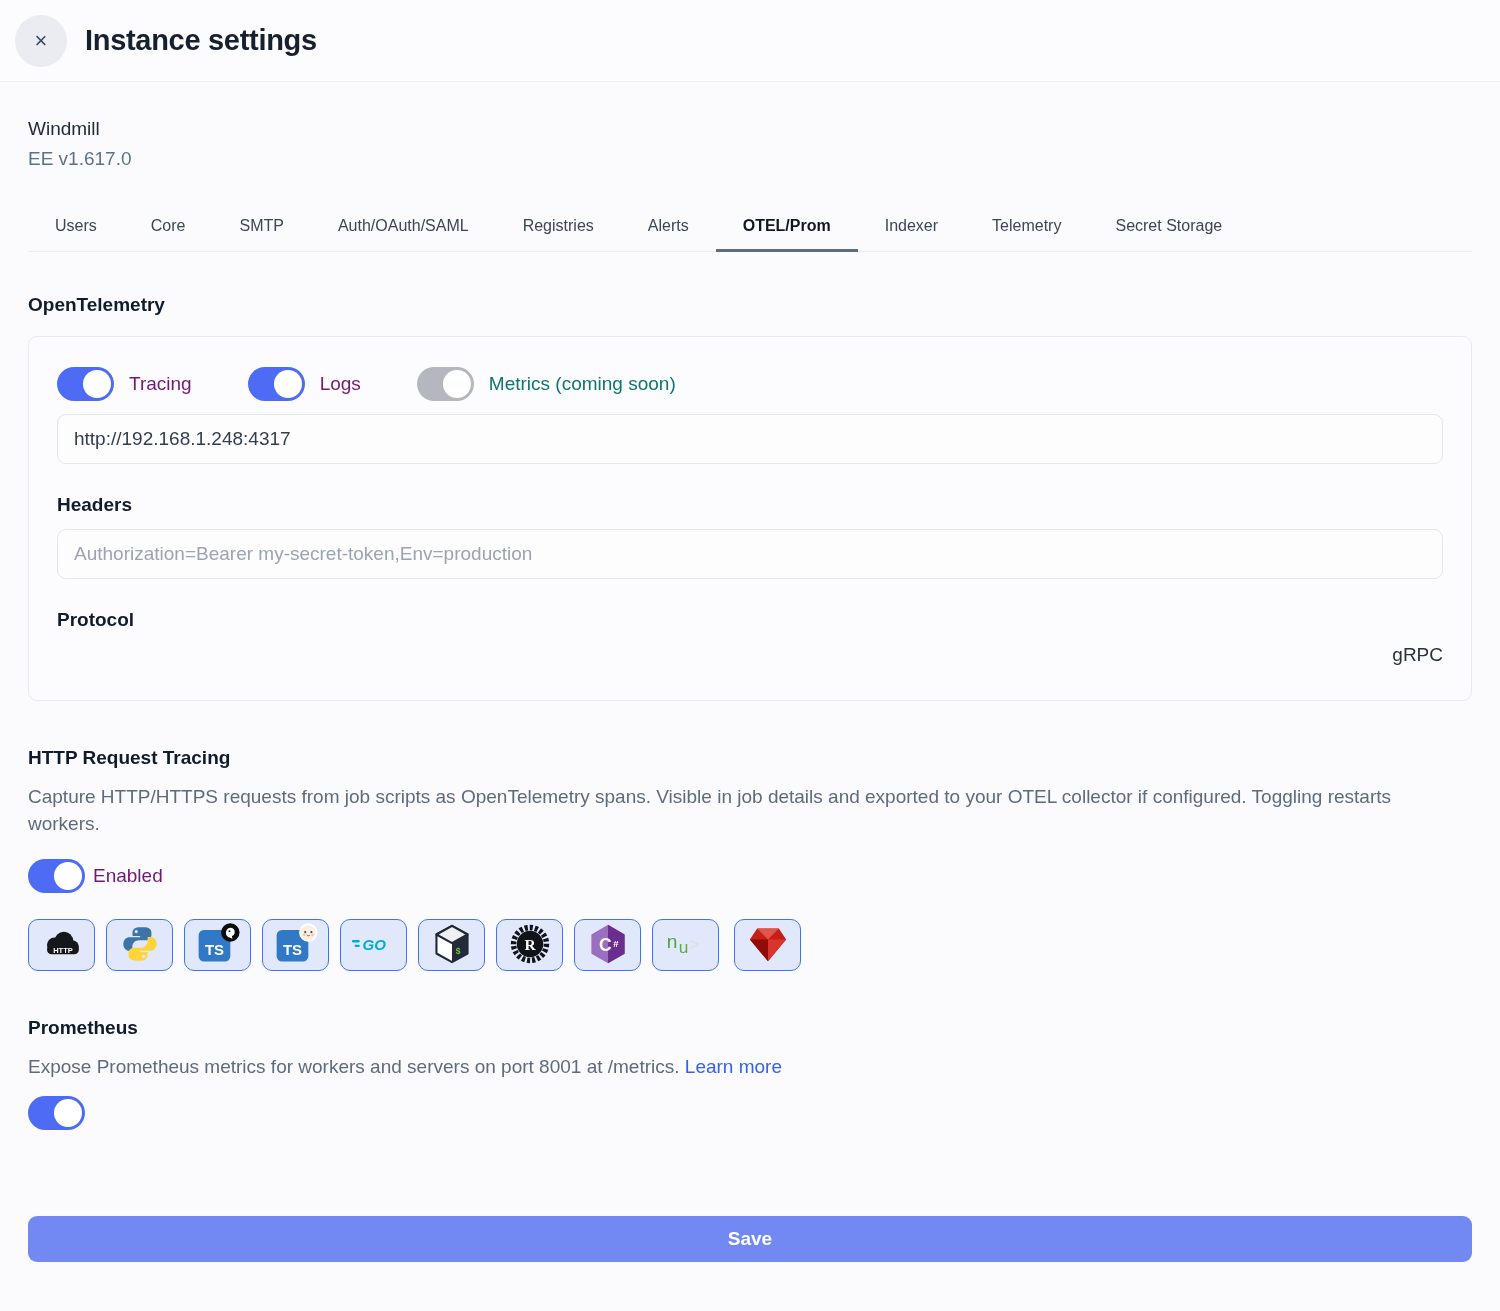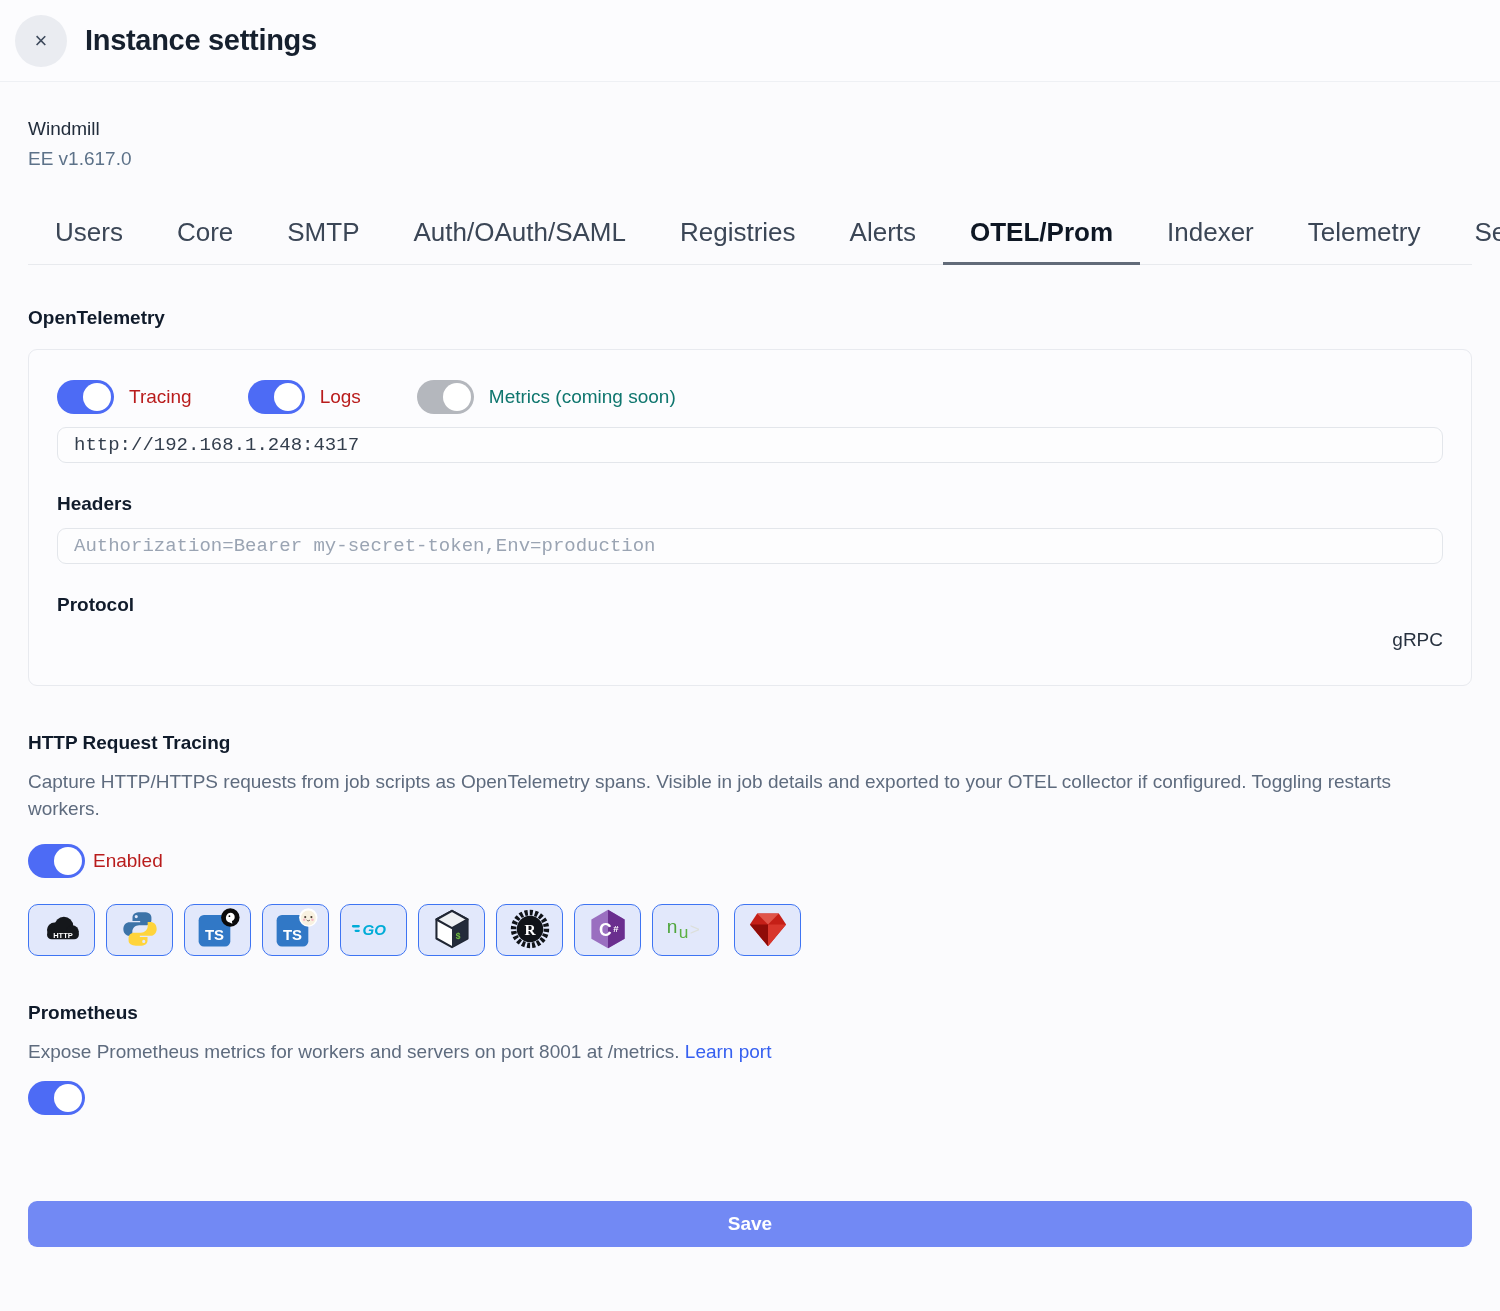--- a/index.html
+++ b/index.html
@@ -29,21 +29,21 @@
   .content { padding:0 28px; }
 
   
   .app-block { margin-top:36px; }
   .app-name { font-size:19px; color:#222d3c; }
   .app-version { font-size:19px; color:#5d7289; margin-top:8px; }
 
   
   .tabs { margin-top:34px; display:flex; border-bottom:1px solid #e8eaee; }
   .tab {
-    padding:13px 27px 14px; font-size:26px; color:#3b4656;
+    padding:13px 27px 14px; font-size:16px; color:#3b4656;
     border:none; background:transparent; cursor:pointer;
     border-bottom:3px solid transparent; margin-bottom:-1px;
     font-family:"Liberation Sans", sans-serif; white-space:nowrap;
   }
   .tab.active { font-weight:700; color:#0e1724; border-bottom-color:#626b79; }
 
   
   .section-title { margin-top:42px; font-size:19px; font-weight:700; color:#101b2b; }
 
   .card {
@@ -58,31 +58,31 @@
   .toggle-group { display:flex; align-items:center; gap:15px; }
   .toggle {
     width:57px; height:34px; border-radius:17px;
     background:#4d6bf5; position:relative; border:none; cursor:pointer; flex:0 0 auto;
   }
   .toggle .knob {
     position:absolute; top:3px; right:3px;
     width:28px; height:28px; border-radius:50%; background:#fff;
   }
   .toggle.disabled { background:#b4b7bd; cursor:default; }
-  .toggle-label { font-size:19px; color:#b91c1c; }
+  .toggle-label { font-size:19px; color:#701a75; }
   .toggle-label.muted { color:#0f766e; }
 
   
   .field-label { margin-top:30px; font-size:19px; font-weight:700; color:#111c2c; }
   .text-input {
-    margin-top:13px; width:100%; height:36px;
+    margin-top:13px; width:100%; height:50px;
     border:1px solid #e3e6eb; border-radius:9px;
     padding:0 16px; font-size:19px; color:#333e4d;
     background:#fdfdfe; outline:none;
-    font-family:Liberation Mono, monospace;
+    font-family:Liberation Sans, sans-serif;
   }
   .text-input::placeholder { color:#9aa4b3; }
   .static-value { margin-top:13px; font-size:19px; color:#27313f;text-align:right; }
 
   
   .block-title { margin-top:46px; font-size:19px; font-weight:700; color:#101b2b; }
   .block-desc { margin-top:14px; font-size:19px; line-height:27px; color:#5e6b7e; max-width:1430px; }
   .inline-toggle { margin-top:22px; display:flex; align-items:center; gap:8px; }
   .link { color:#3660f0; text-decoration:none; cursor:pointer; }
 
@@ -295,21 +295,21 @@
         </svg>
       </span>
     </button>
 
   </div>
 
   
   <div class="block-title">Prometheus</div>
   <div class="block-desc">
     <span>Expose Prometheus metrics for workers and servers on port 8001 at /metrics.</span>
-    <a class="link">Learn port</a>
+    <a class="link">Learn more</a>
   </div>
 
   <div class="inline-toggle" style="margin-top:16px;">
     <button class="toggle">
         <span class="knob"></span>
       </button>
   </div>
 
   
   <button class="save-btn">Save</button>

